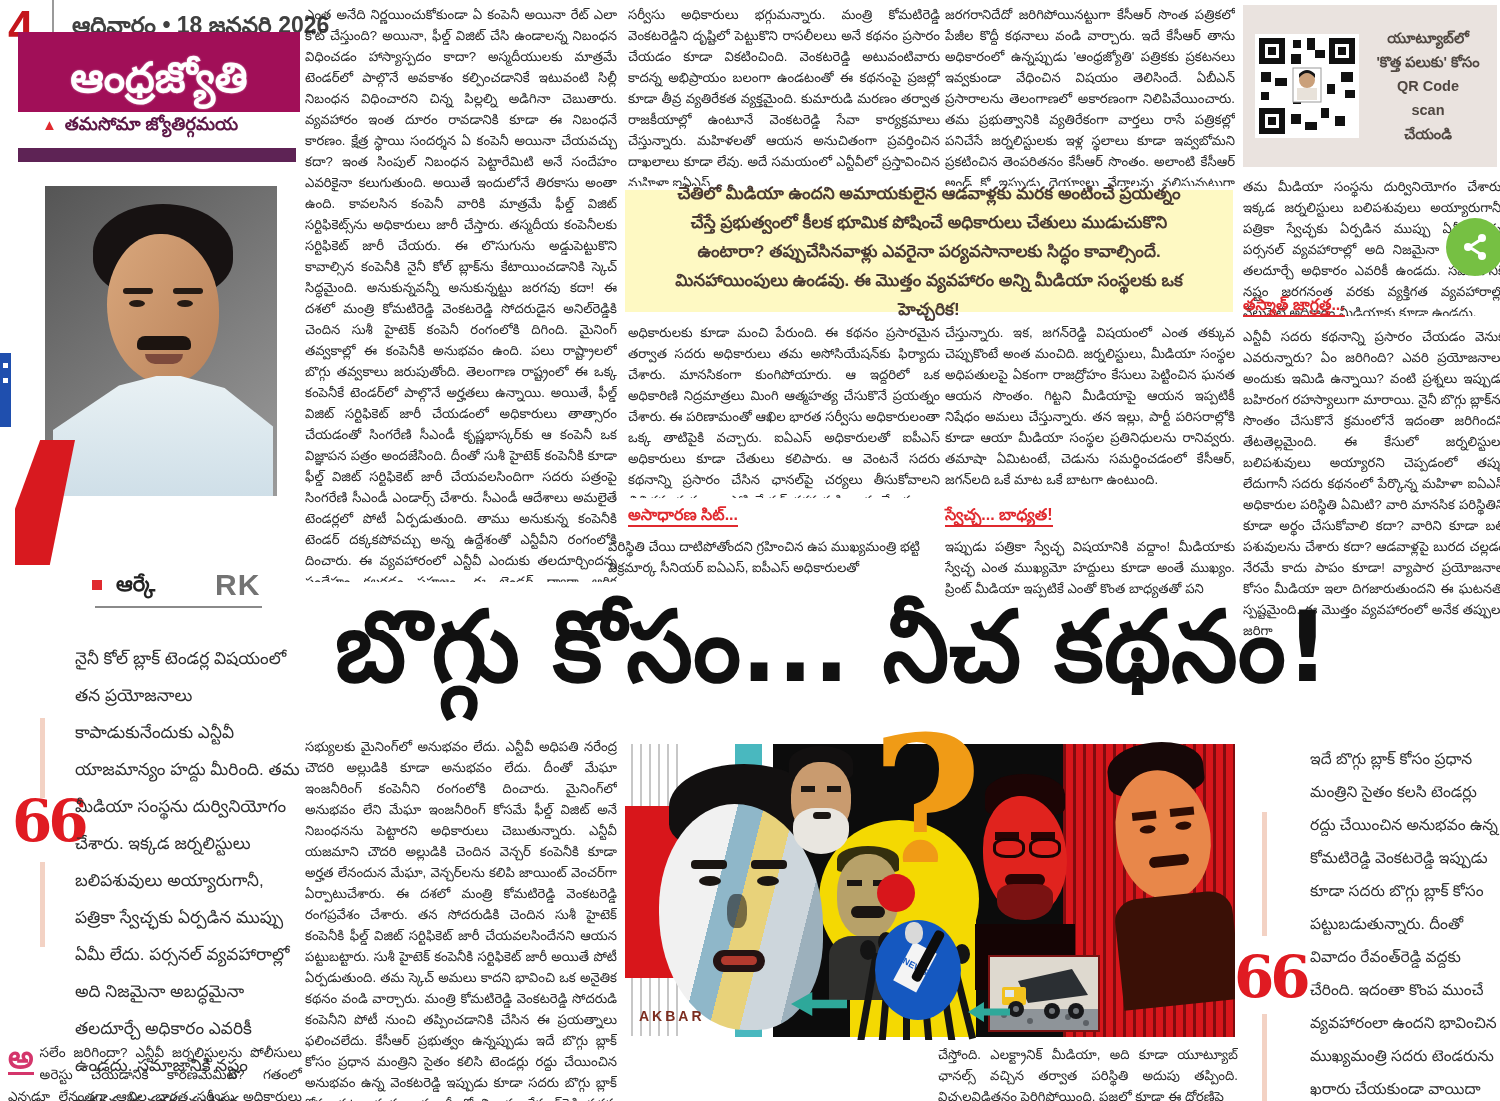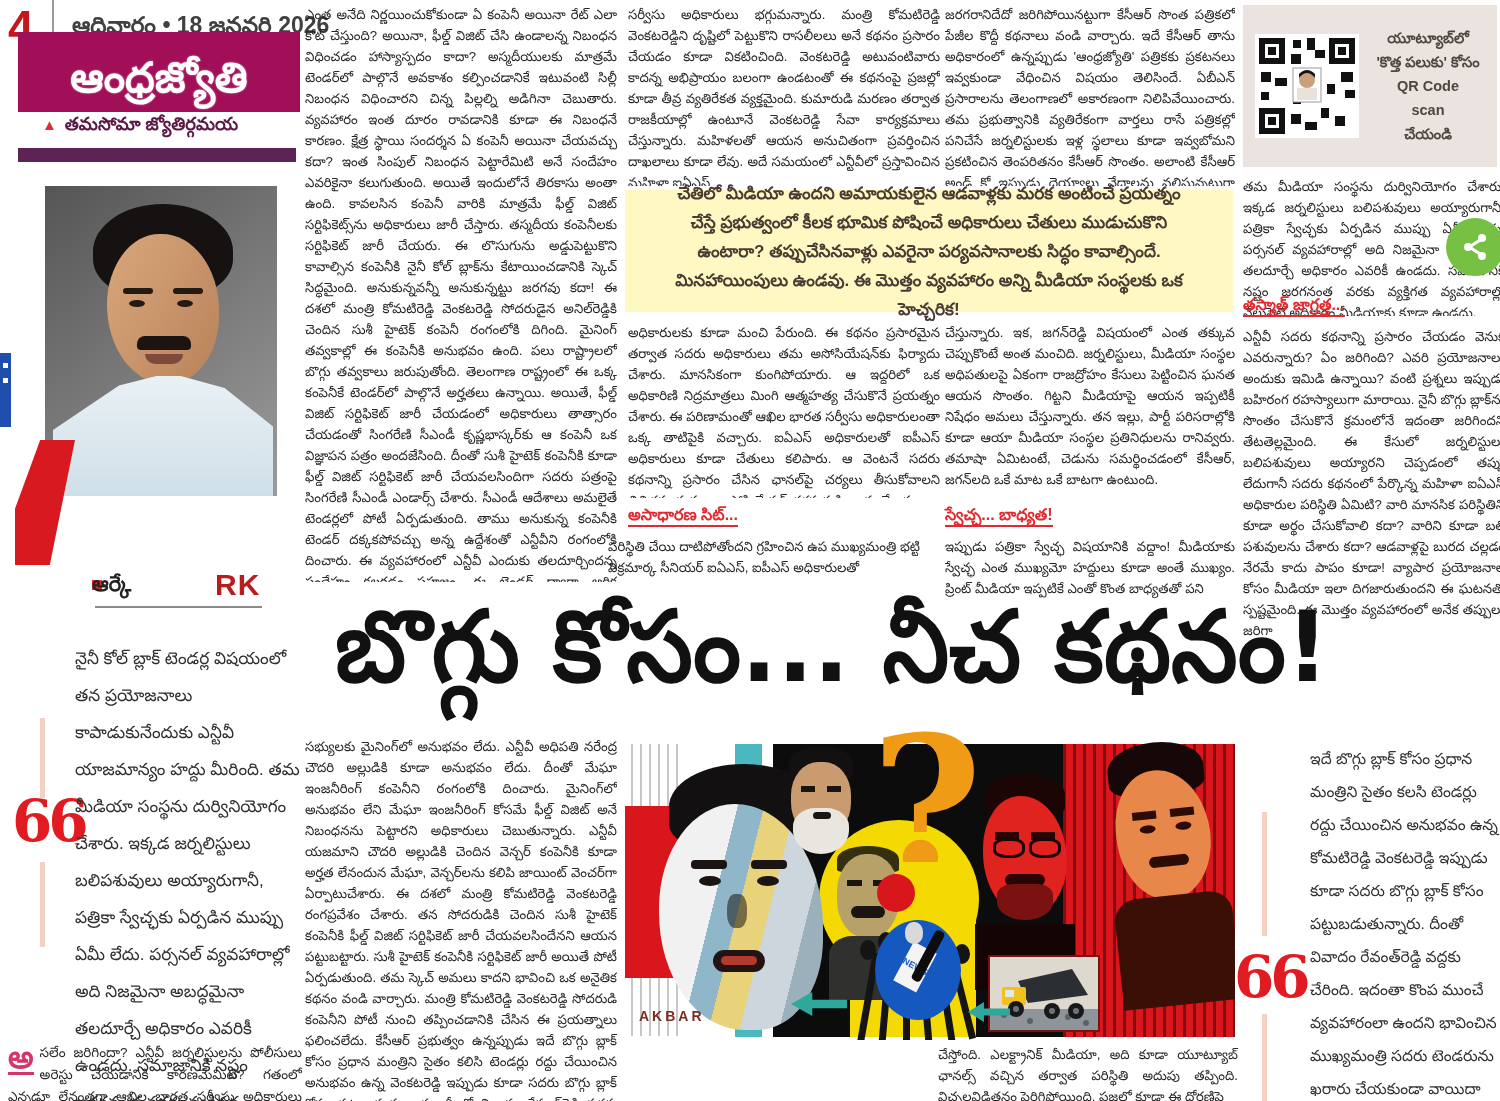--- a/index.html
+++ b/index.html
@@ -26,21 +26,21 @@
   .p-mst{position:absolute;left:92px;top:150px;width:54px;height:14px;background:#1c1410;border-radius:8px 8px 4px 4px;}
   .p-mouth{position:absolute;left:100px;top:168px;width:38px;height:10px;background:#7d4a3c;border-radius:0 0 20px 20px;}
   .p-shirt{position:absolute;left:8px;top:190px;width:220px;height:120px;background:linear-gradient(180deg,#e9f1f4,#cfdfe8);clip-path:polygon(0 45%,30% 8%,47% 0,58% 0,78% 10%,100% 42%,100% 100%,0 100%);}
   .blue-tab{width:11px;height:74px;background:#1f4fae;}
   .blue-tab i{display:block;width:5px;height:5px;background:#fff;margin:10px auto 0;}
   .red-quote-shape{width:60px;height:125px;background:#d8191f;clip-path:polygon(42% 0,100% 0,58% 100%,0 100%,0 55%);}
   .kp-box{width:185px;height:57px;background:#0d0d0d;display:flex;align-items:center;justify-content:center;}
   .kp-title{color:#fff;font-size:26px;font-weight:bold;}
   .author{font-size:21px;font-weight:bold;color:#222;}
   .author-sq{width:10px;height:10px;background:#e02a2f;}
-  .rk{font-size:30px;font-weight:900;color:#b91c1c;letter-spacing:1px;}
+  .rk{font-size:30px;font-weight:900;color:#737373;letter-spacing:1px;}
   .gray-rule{height:2px;background:#8a8a8a;}
   .pq-line{width:5px;background:#f3d2c4;}
   .pq-66{font-family:"DejaVu Serif",serif;font-weight:bold;color:#e01b22;font-size:58px;letter-spacing:-4px;line-height:1;}
   .pull-quote{font-size:17px;line-height:37px;color:#2e2e2e;text-align:left;}
   .lede{font-size:13.5px;line-height:22px;text-align:justify;color:#262626;}
   .dropcap{float:left;font-size:32px;line-height:30px;font-weight:bold;color:#d4356b;margin-right:6px;border-bottom:3px solid #d4356b;}
   
   .headline{font-size:95px;font-weight:900;color:#111;white-space:nowrap;text-align:center;
             font-family:"DejaVu Sans","Liberation Sans",sans-serif;transform:scaleY(1.04);}
   .hl-box{background:#fef9c3;display:flex;align-items:center;justify-content:center;padding:10px 39px;box-sizing:border-box;}
@@ -102,21 +102,21 @@
     <div class="p-shirt"></div>
   </div>
 
   <div class="abs blue-tab" style="left:0;top:353px;">
       <i></i>
       <i></i>
     </div>
 
   <div class="abs red-quote-shape" style="left:15px;top:440px;"></div>
   <div class="abs author-sq" style="left:92px;top:580px;"></div>
-  <div class="abs author" style="left:92px;top:572px;">ఆర్కే</div>
+  <div class="abs author" style="left:116px;top:572px;">ఆర్కే</div>
   <div class="abs rk" style="left:215px;top:568px;">RK</div>
   <div class="abs gray-rule" style="left:95px;top:606px;width:167px;"></div>
 
   <div class="abs pq-line" style="left:40px;top:718px;height:80px;"></div>
   <div class="abs pq-66" style="left:12px;top:792px;">66</div>
   <div class="abs pq-line" style="left:40px;top:862px;height:85px;"></div>
   <div class="abs pull-quote" style="left:75px;top:640px;width:230px;height:388px;">నైనీ కోల్ బ్లాక్ టెండర్ల విషయంలో తన ప్రయోజనాలు కాపాడుకునేందుకు ఎన్టీవీ యాజమాన్యం హద్దు మీరింది. తమ మీడియా సంస్థను దుర్వినియోగం చేశారు. ఇక్కడ జర్నలిస్టులు బలిపశువులు అయ్యారుగానీ, పత్రికా స్వేచ్ఛకు ఏర్పడిన ముప్పు ఏమీ లేదు. పర్సనల్ వ్యవహారాల్లో అది నిజమైనా అబద్ధమైనా తలదూర్చే అధికారం ఎవరికీ ఉండదు. సమాజానికి నష్టం జరగనంత వరకు వ్యక్తిగత వ్యవహారాల్లో వేలుపెట్టే అధికారం మీడియాకు కూడా ఉండదు.</div>
 
   <div class="abs lede" style="left:8px;top:1042px;width:294px;height:59px;">
     <span class="dropcap">అ</span><span>సలేం జరిగిందా? ఎన్టీవీ జర్నలిస్టులను పోలీసులు అరెస్టు చేయడానికి కారణమేమిటి? గతంలో ఎన్నడూ లేనంతగా ఆఖిల భారత సర్వీసు అధికారులు సదరు ఛానల్‌పై</span>

